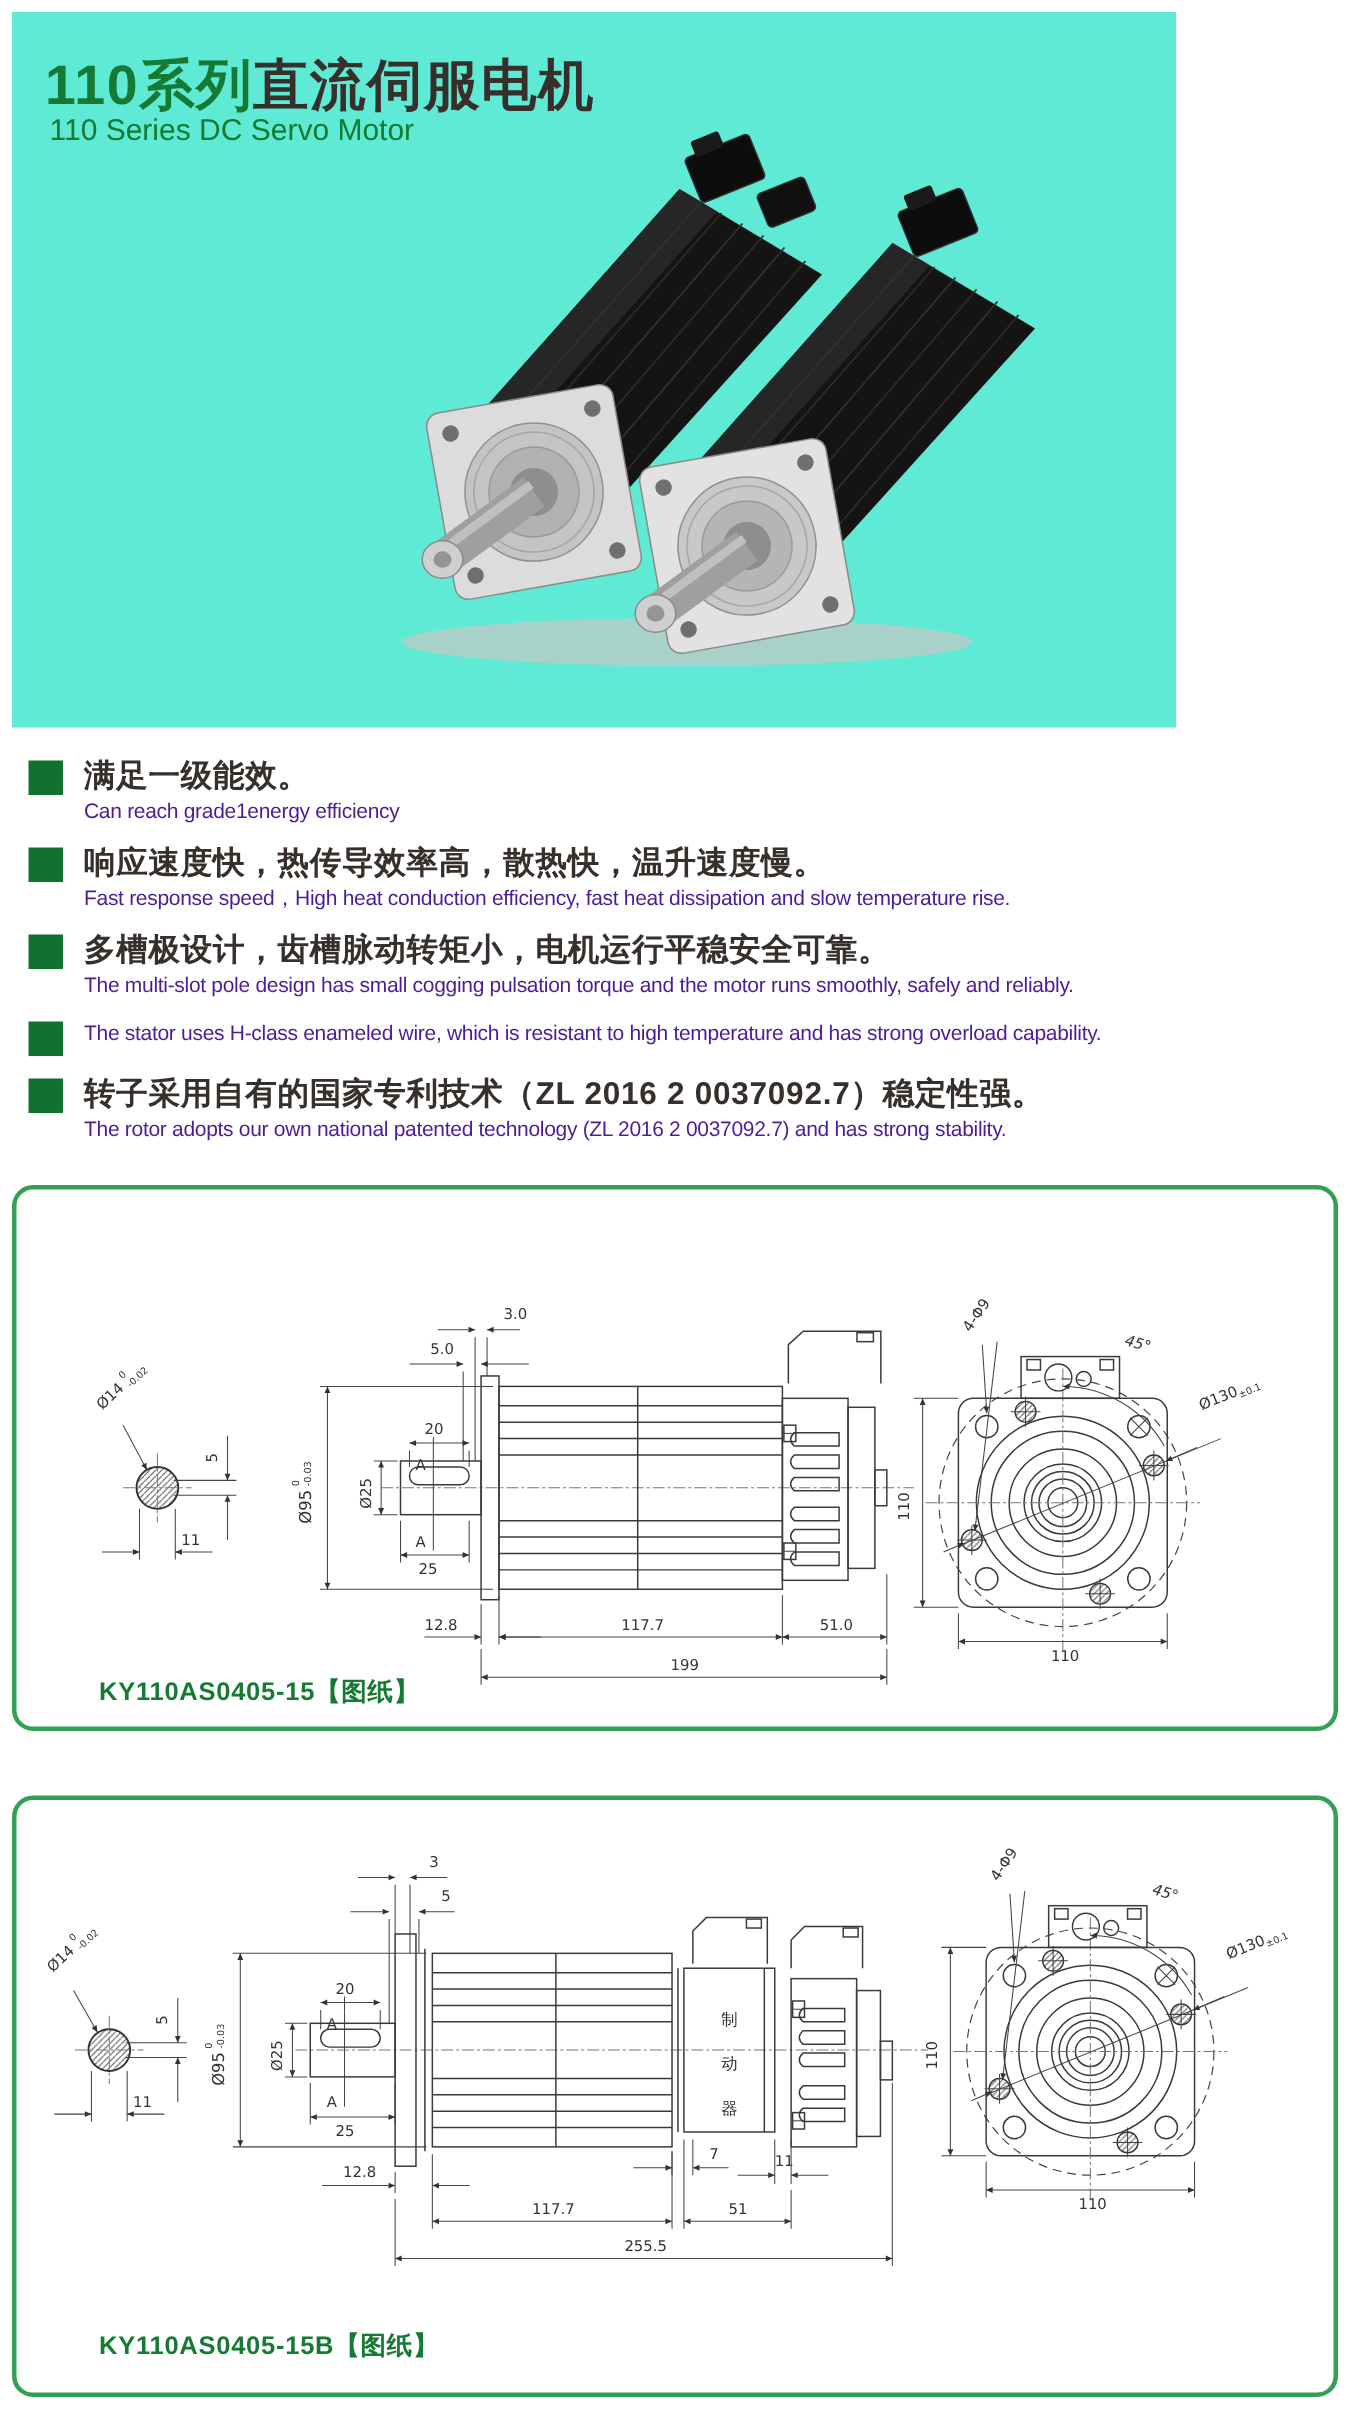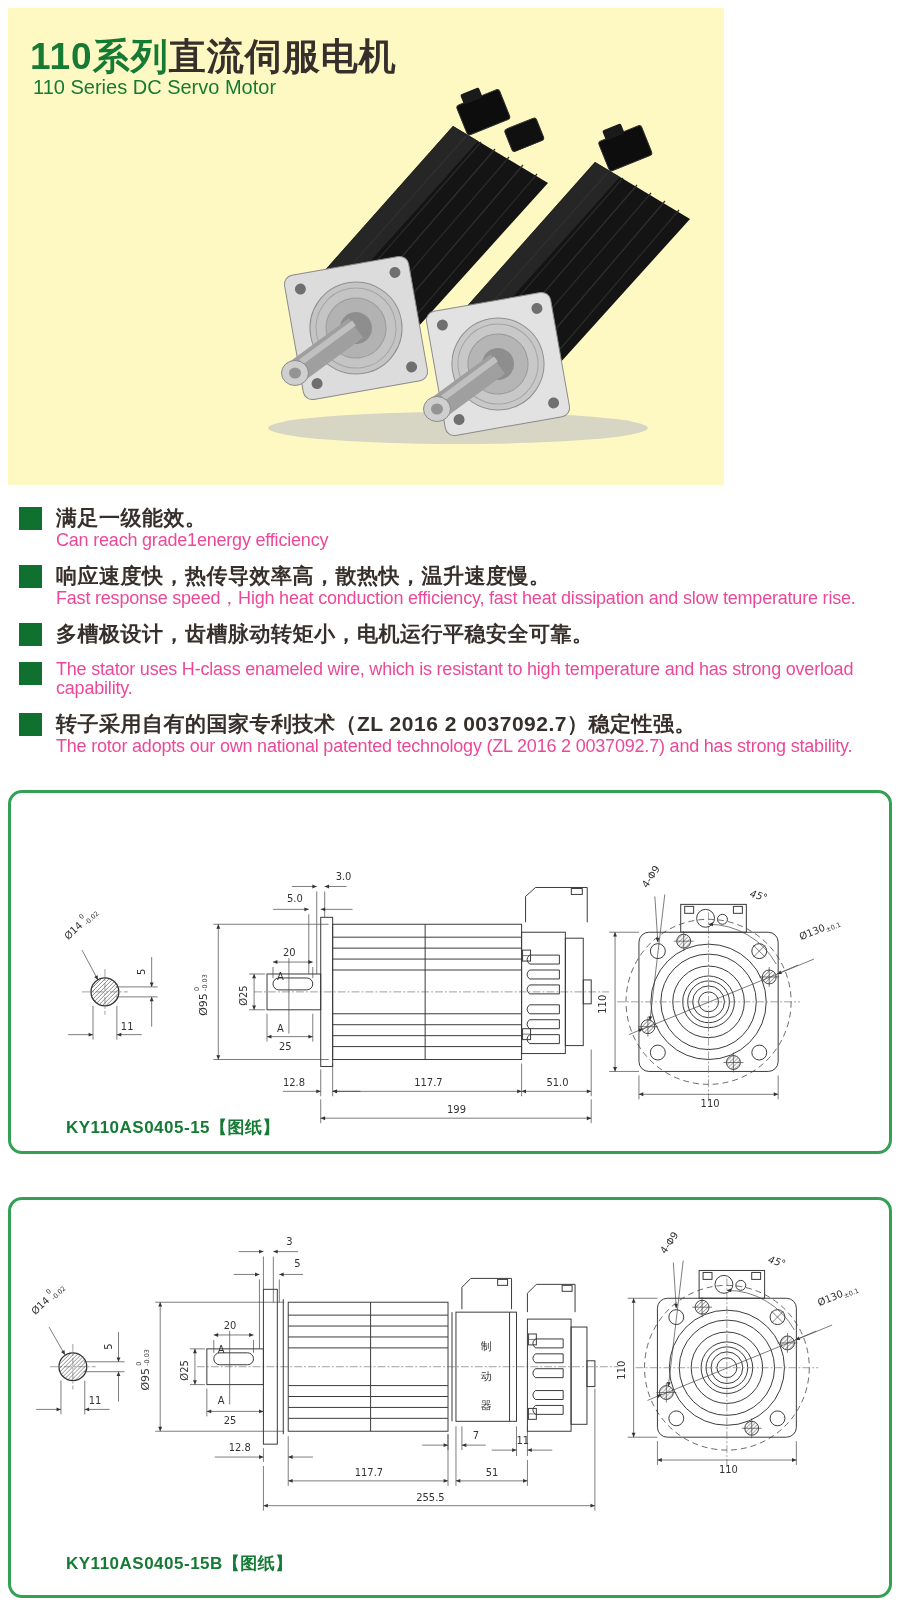--- a/index.html
+++ b/index.html
@@ -1,26 +1,26 @@
 <!DOCTYPE html>
 <html><head>
 <meta charset="utf-8">
 <style>
   * { margin:0; padding:0; box-sizing:border-box; }
   body { width:900px; height:1606px; background:#ffffff; font-family:"Liberation Sans", sans-serif; position:relative; }
-  .banner { position:absolute; left:8px; top:8px; width:716px; height:477px; background:#fef9c3; overflow:hidden; }
+  .banner { position:absolute; left:8px; top:8px; width:776px; height:477px; background:#5eead4; overflow:hidden; }
   .banner h1 { position:absolute; left:22px; top:24px; font-size:37px; font-weight:bold; letter-spacing:1px; color:#372f2b; }
   .banner h1 .hl { color:#157a33; }
   .banner .subtitle { position:absolute; left:25px; top:68px; font-size:20px; color:#157a33; }
   .photo { position:absolute; left:0; top:0; }
   .features { position:absolute; left:19px; top:505px; width:870px; }
   .feature { display:flex; margin-bottom:13px; }
   .bullet { width:23px; height:23px; background:#0f7030; margin-right:14px; margin-top:2px; flex:0 0 23px; }
   .zh { font-size:21px; font-weight:bold; color:#372f2b; letter-spacing:0.5px; line-height:26px; }
-  .en { font-size:18px; color:#ec4899; letter-spacing:-0.2px; line-height:19px; }
+  .en { font-size:14px; color:#4c1d95; letter-spacing:-0.2px; line-height:19px; }
   .panel { position:absolute; left:8px; width:884px; border:3px solid #33a054; border-radius:14px; background:#fff; }
   #panel1 { top:790px; height:364px; }
   #panel2 { top:1197px; height:401px; }
   .panel svg.draw { position:absolute; left:0; top:0; width:100%; height:100%; }
   .caption { position:absolute; left:55px; font-size:17px; font-weight:bold; color:#157a33; letter-spacing:0.5px; }
   #panel1 .caption { bottom:12px; }
   #panel2 .caption { bottom:20px; }
   svg text.dim { font-family:"DejaVu Sans", sans-serif; font-size:10px; fill:#333; }
   svg text.dim-s { font-family:"DejaVu Sans", sans-serif; font-size:6.5px; fill:#333; }
   svg text.dim-b { font-family:"DejaVu Sans", sans-serif; font-size:11px; fill:#333; }
@@ -114,20 +114,21 @@
       <span class="bullet"></span>
       <div>
         <div class="zh">响应速度快，热传导效率高，散热快，温升速度慢。</div>
         <div class="en">Fast response speed，High heat conduction efficiency, fast heat dissipation and slow temperature rise.</div>
       </div>
     </div>
   <div class="feature">
       <span class="bullet"></span>
       <div>
         <div class="zh">多槽极设计，齿槽脉动转矩小，电机运行平稳安全可靠。</div>
+        <div class="en">The multi-slot pole design has small cogging pulsation torque and the motor runs smoothly, safely and reliably.</div>
       </div>
     </div>
   <div class="feature">
       <span class="bullet"></span>
       <div>
         <div class="en">The stator uses H-class enameled wire, which is resistant to high temperature and has strong overload capability.</div>
       </div>
     </div>
   <div class="feature">
       <span class="bullet"></span>

